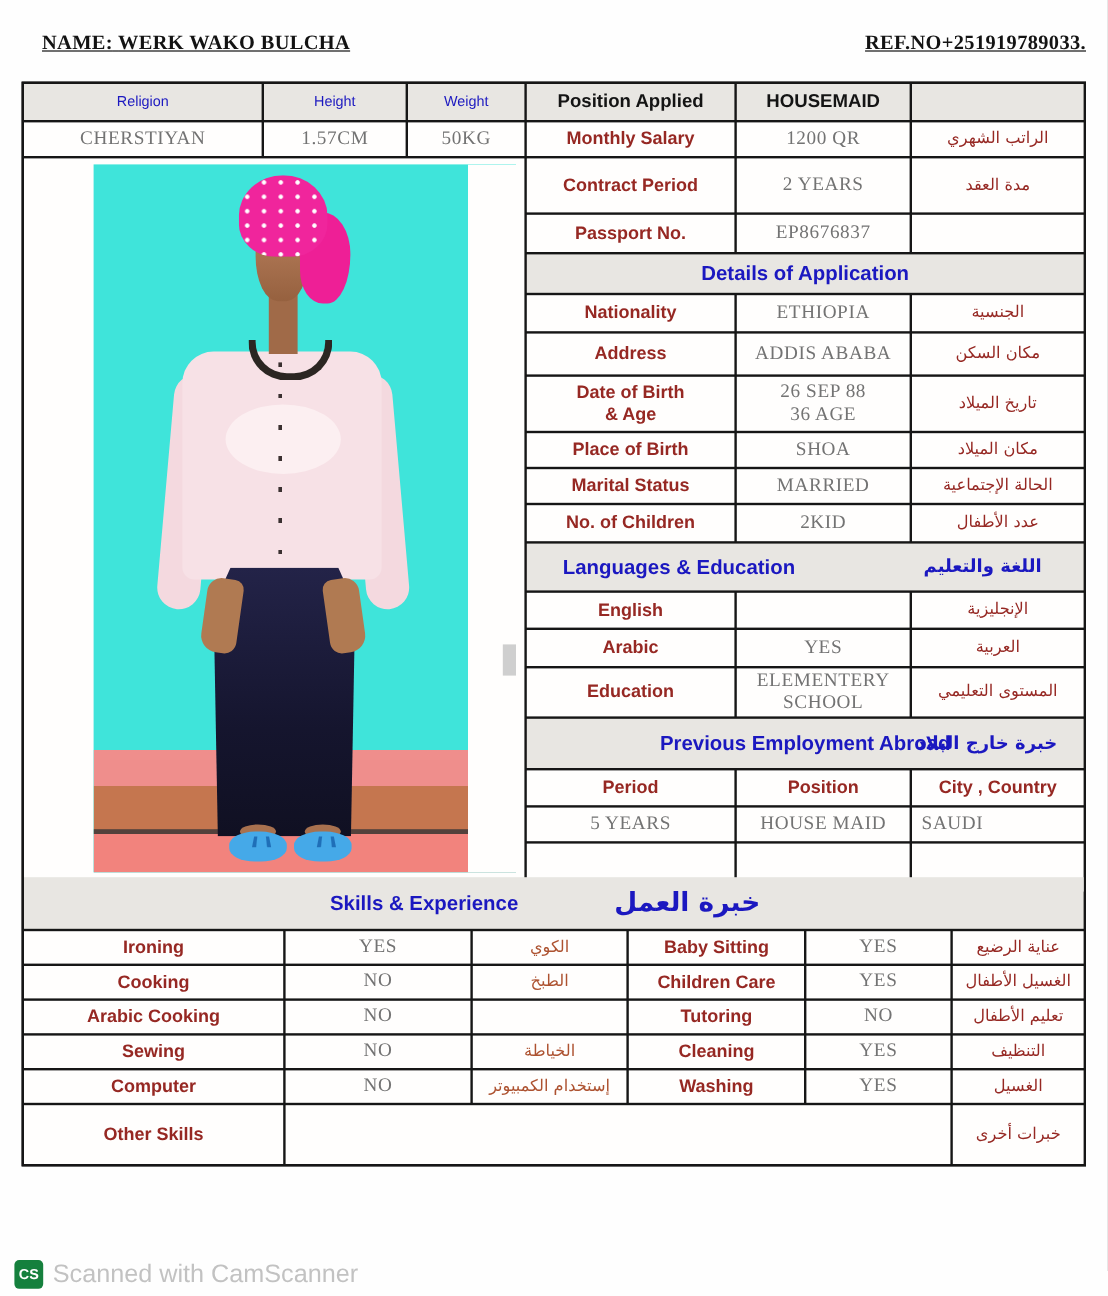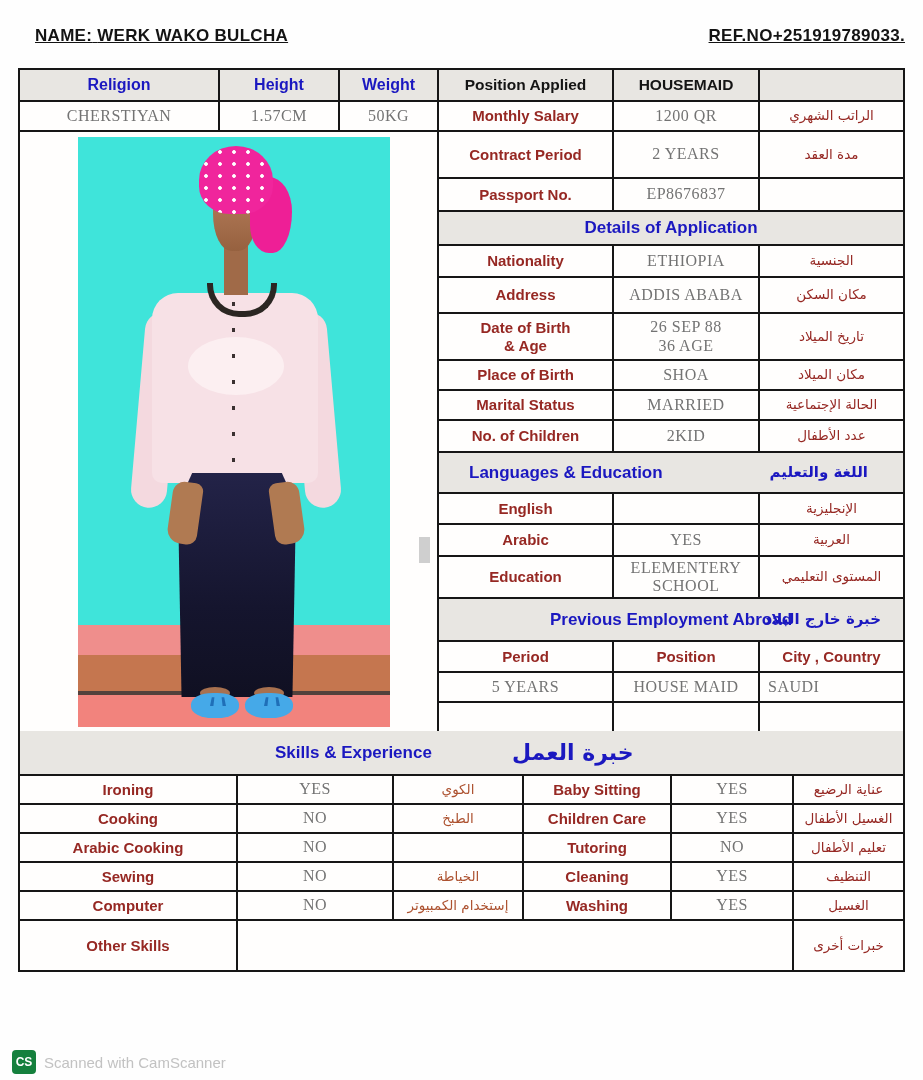--- a/index.html
+++ b/index.html
@@ -2,42 +2,42 @@
 <html><head>
 <meta charset="utf-8">
 <style>
   html,body{margin:0;padding:0;background:#ffffff;}
   .page{position:relative;width:923px;height:1080px;background:#fefefe;overflow:hidden;
         font-family:"Liberation Sans",sans-serif;}
 
   
   .name-bar{position:absolute;top:26px;left:35px;right:18px;display:flex;
             justify-content:space-between;align-items:baseline;
-            font-family:Liberation Sans, sans-serif;font-weight:bold;font-size:17px;color:#131313;}
+            font-family:Liberation Serif, serif;font-weight:bold;font-size:17px;color:#131313;}
   .uline{text-decoration:underline;letter-spacing:.3px;white-space:pre;}
 
   
   .big-table{position:absolute;left:18px;top:68px;width:887px;box-sizing:border-box;
              background:#161616;border:2px solid #161616;
              display:flex;flex-direction:column;gap:2px;}
   .grid{display:grid;gap:2px;background:#161616;}
   .cell{background:#fffefd;display:flex;flex-direction:column;align-items:center;
         justify-content:center;text-align:center;line-height:1.15;overflow:hidden;}
   .gray{background:#e8e6e2;}
   .row-top{grid-template-columns:198px 118px 97px 173px 144px 143px;height:30px;}
   .row-salary{grid-template-columns:198px 118px 97px 173px 144px 143px;height:28px;}
   .body-grid{grid-template-columns:417px 464px;height:597px;}
   .right-col{display:flex;flex-direction:column;gap:2px;background:#161616;}
   .r3{grid-template-columns:173px 144px 143px;}
   .skills-hdr{height:43px;background:#e8e6e2;position:relative;display:flex;align-items:center;}
   .skills-grid{grid-template-columns:216px 154px 128px 146px 120px 109px;grid-auto-rows:27px;}
   .other-row{grid-template-columns:216px 554px 109px;height:49px;}
 
   
-  .blue{color:#1b18c0;font-weight:bold;font-size:16px;}
+  .blue{color:#1b18c0;font-weight:normal;font-size:12px;}
   .blk{color:#141414;font-weight:bold;font-size:15.5px;}
   .lbl{color:#962823;font-weight:bold;font-size:15px;}
   .val{font-family:"Liberation Serif",serif;font-size:16px;color:#737373;letter-spacing:.5px;}
   .ar{font-family:"DejaVu Sans",sans-serif;font-size:13.5px;direction:rtl;}
   .ar-red{color:#962823;}
   .ar-orange{color:#ad5230;}
   .ar-blue{color:#1b18c0;font-weight:bold;font-size:15px;}
   .sec-title{color:#1b18c0;font-weight:bold;font-size:17px;}
   .hdr-flex{flex-direction:row;justify-content:space-between;padding:0 35px 0 30px;}
   .center-rel{position:relative;}
@@ -79,21 +79,21 @@
   .flip-l:before,.flip-r:before{content:"";position:absolute;left:20px;top:3px;width:8px;height:10px;
         border-left:3px solid #1f6fb8;border-right:3px solid #1f6fb8;
         transform:perspective(20px) rotateX(30deg);}
   .white-strip{right:0;top:0;width:40px;height:100%;background:#fffefd;}
   .gray-mark{right:0;top:400px;width:11px;height:26px;background:#cfcfcf;}
 
   
   .camscanner{position:absolute;left:12px;top:1050px;display:flex;align-items:center;gap:8px;}
   .cs-icon{width:24px;height:24px;background:#15803d;border-radius:4px;color:#ffffff;
            font-weight:bold;font-size:12px;display:flex;align-items:center;justify-content:center;}
-  .cs-text{color:#c2c2c2;font-size:15px;}
+  .cs-text{color:#c2c2c2;font-size:21px;}
   .line2{display:block;}
 </style>
 </head>
 <body>
 
 <div class="page">
 
   <div class="name-bar">
     <span class="uline"><span>NAME:</span> <span>WERK WAKO BULCHA</span></span>
     <span class="uline">REF.NO+251919789033.</span>

